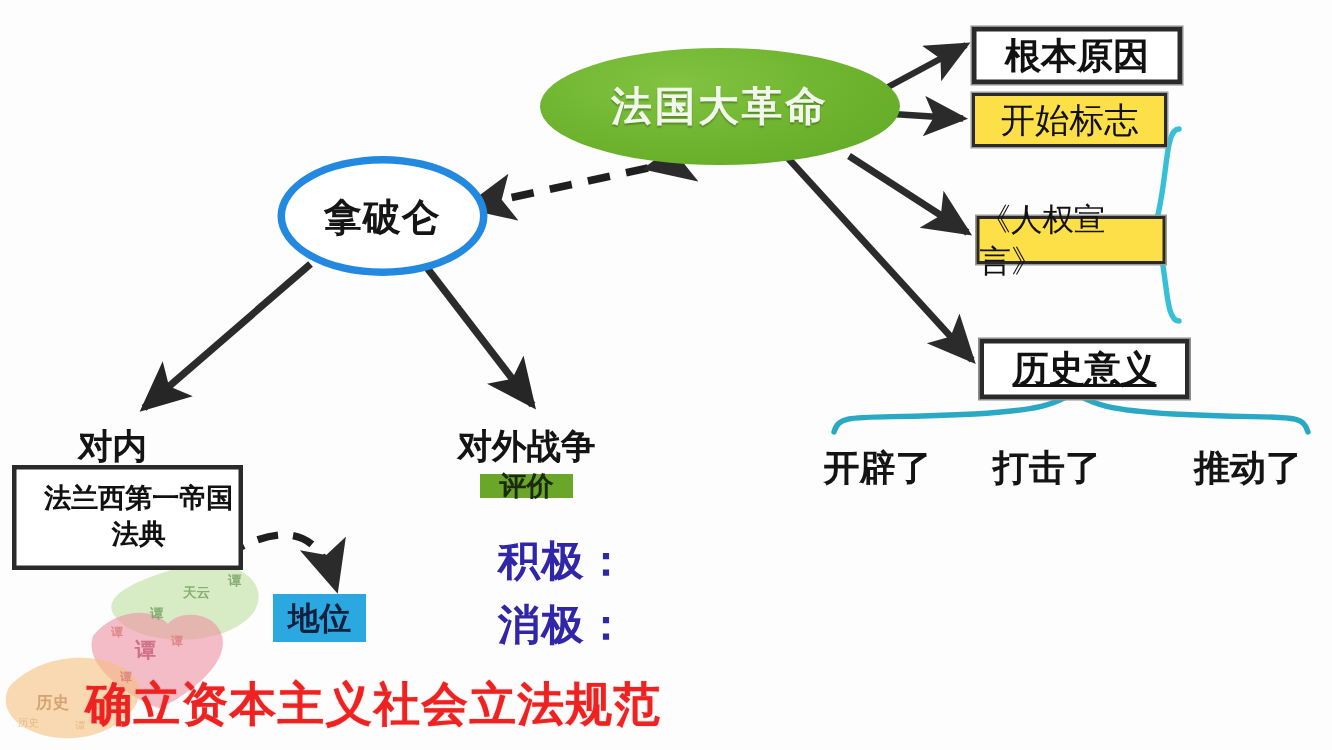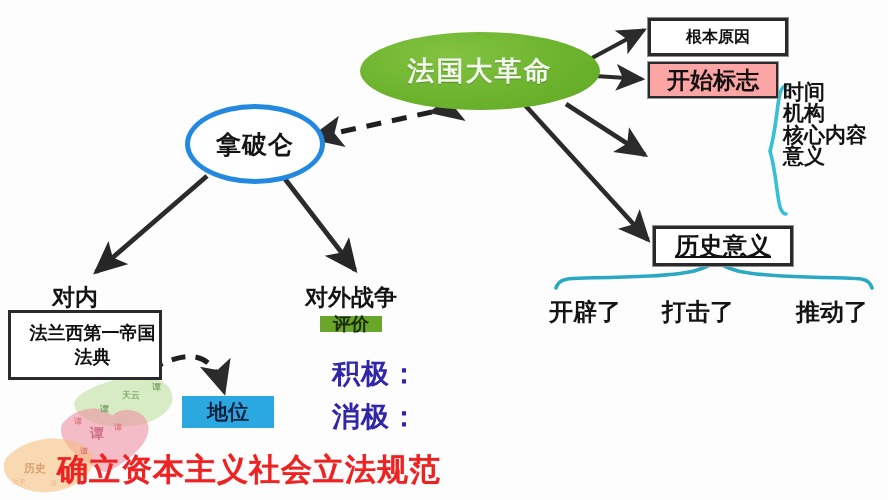--- a/index.html
+++ b/index.html
@@ -30,25 +30,25 @@
     border:5px solid #2288e0;
     color:#151515;font-weight:bold;font-size:25px;letter-spacing:1px;
   }
 
   
   .boxA{
     border:3px solid #2a2a2a;background:#fff;color:#111;
     font-weight:bold;box-shadow:0 0 0 1px #8e8e8e;
   }
   .boxB{
-    border:2px solid #2a2a2a;background:#fca5a5;color:#111;
-    font-weight:bold;box-shadow:0 0 0 1px #9a9a9a;
-  }
-
-  #box-genyuan{left:648px;top:18px;width:140px;height:38px;font-size:16px;}
+    border:2px solid #2a2a2a;background:#fde047;color:#111;
+    font-weight:normal;box-shadow:0 0 0 1px #9a9a9a;
+  }
+
+  #box-genyuan{left:648px;top:18px;width:140px;height:38px;font-size:24px;}
   #box-kaishi{left:648px;top:62px;width:130px;height:36px;font-size:23px;}
   #box-renquan{left:651px;top:144px;width:126px;height:32px;font-size:21px;}
   #box-lishi{left:653px;top:226px;width:140px;height:40px;font-size:24px;text-decoration:underline;}
 
   #box-fadian{
     left:8px;top:310px;width:154px;height:70px;
     border:3px solid #2a2a2a;background:#fff;color:#111;
     font-weight:bold;font-size:18px;line-height:1.35;
     flex-direction:column;text-align:center;padding-left:15px;
   }
@@ -69,21 +69,21 @@
   #trio-0{left:549px;}
   #trio-1{left:662px;}
   #trio-2{left:796px;}
 
   
   #tag-pingjia{
     left:320px;top:316px;width:62px;height:16px;
     background:#6aa62a;color:#1b2b0a;font-weight:bold;font-size:18px;
   }
   #tag-diwei{
-    left:182px;top:396px;width:92px;height:32px;
+    left:182px;top:396px;width:62px;height:32px;
     background:#2ba8e0;color:#10213f;font-weight:bold;font-size:21px;
   }
 
   .purple{position:absolute;color:#3026a8;font-weight:bold;font-size:28px;letter-spacing:1px;}
   #txt-jiji{left:332px;top:355px;}
   #txt-xiaoji{left:332px;top:398px;}
 
   #txt-bottom-red{
     position:absolute;left:57px;top:434px;
     color:#ef2222;font-weight:bold;font-size:31px;letter-spacing:1px;
@@ -162,29 +162,24 @@
   </svg>
 
   <div class="node ellipse-green">法国大革命</div>
 
   <div class="node ellipse-blue">拿破仑</div>
 
   <div class="node boxA" id="box-genyuan">根本原因</div>
 
   <div class="node boxB" id="box-kaishi">开始标志</div>
 
+  <div class="node boxB" id="box-renquan">《人权宣言》</div>
 
   <div class="node boxA" id="box-lishi">历史意义</div>
 
-  <div class="brace-list">
-    <span>时间</span>
-    <span>机构</span>
-    <span>核心内容</span>
-    <span>意义</span>
-  </div>
 
   <div class="trio" id="trio-0">开辟了</div>
   <div class="trio" id="trio-1">打击了</div>
   <div class="trio" id="trio-2">推动了</div>
 
   <div class="plain" id="lbl-duinei">对内</div>
   <div class="plain" id="lbl-duiwai">对外战争</div>
 
   <div class="node" id="box-fadian">
     <div>法兰西第一帝国</div>

